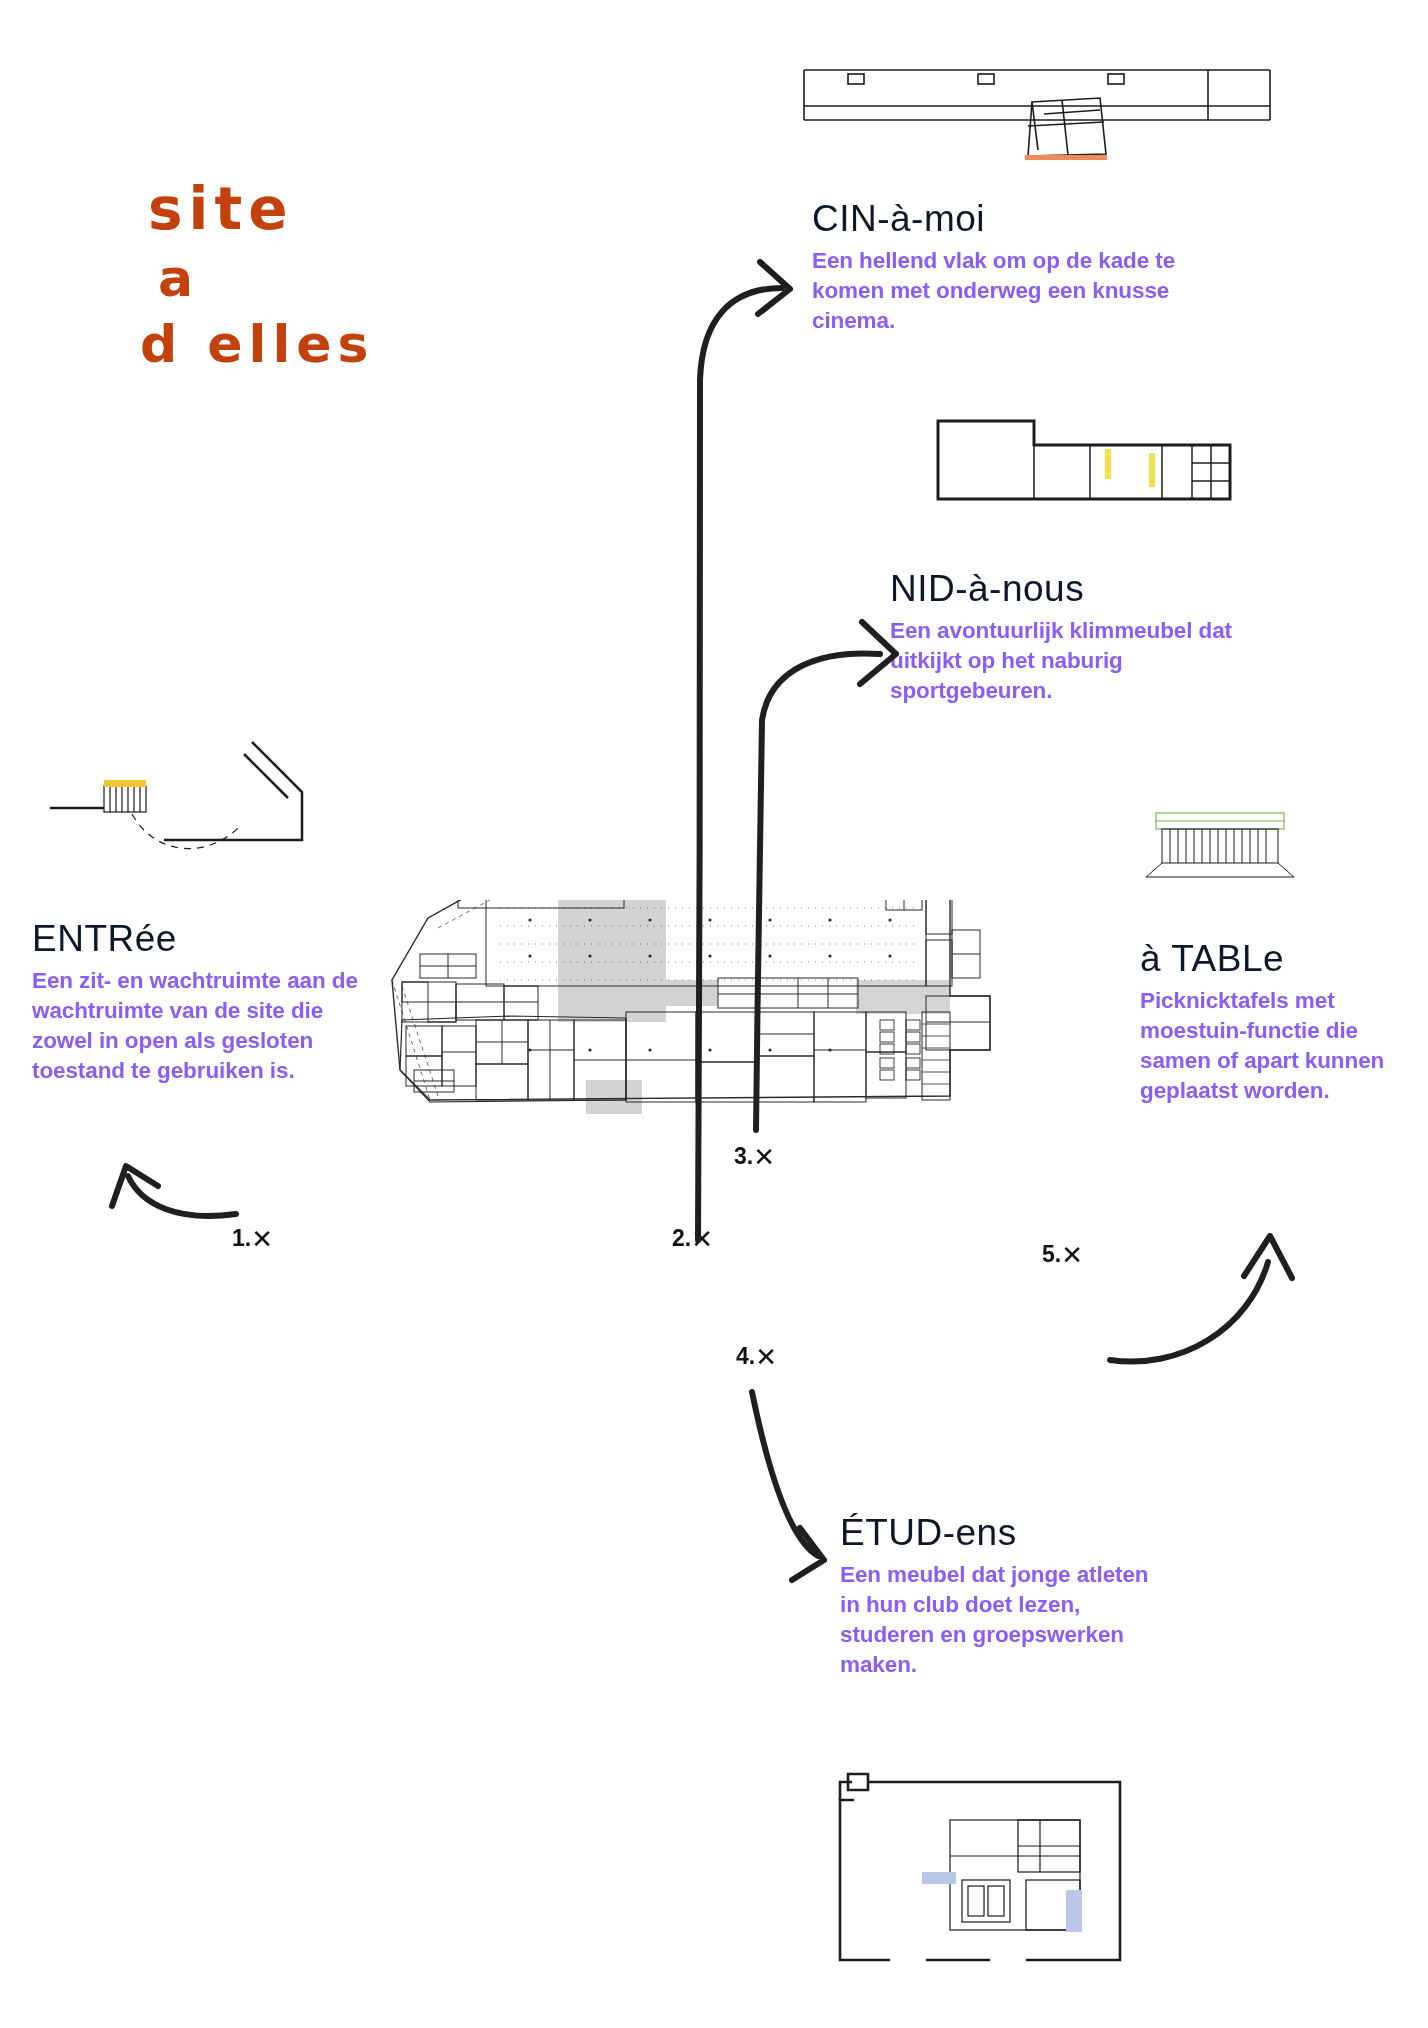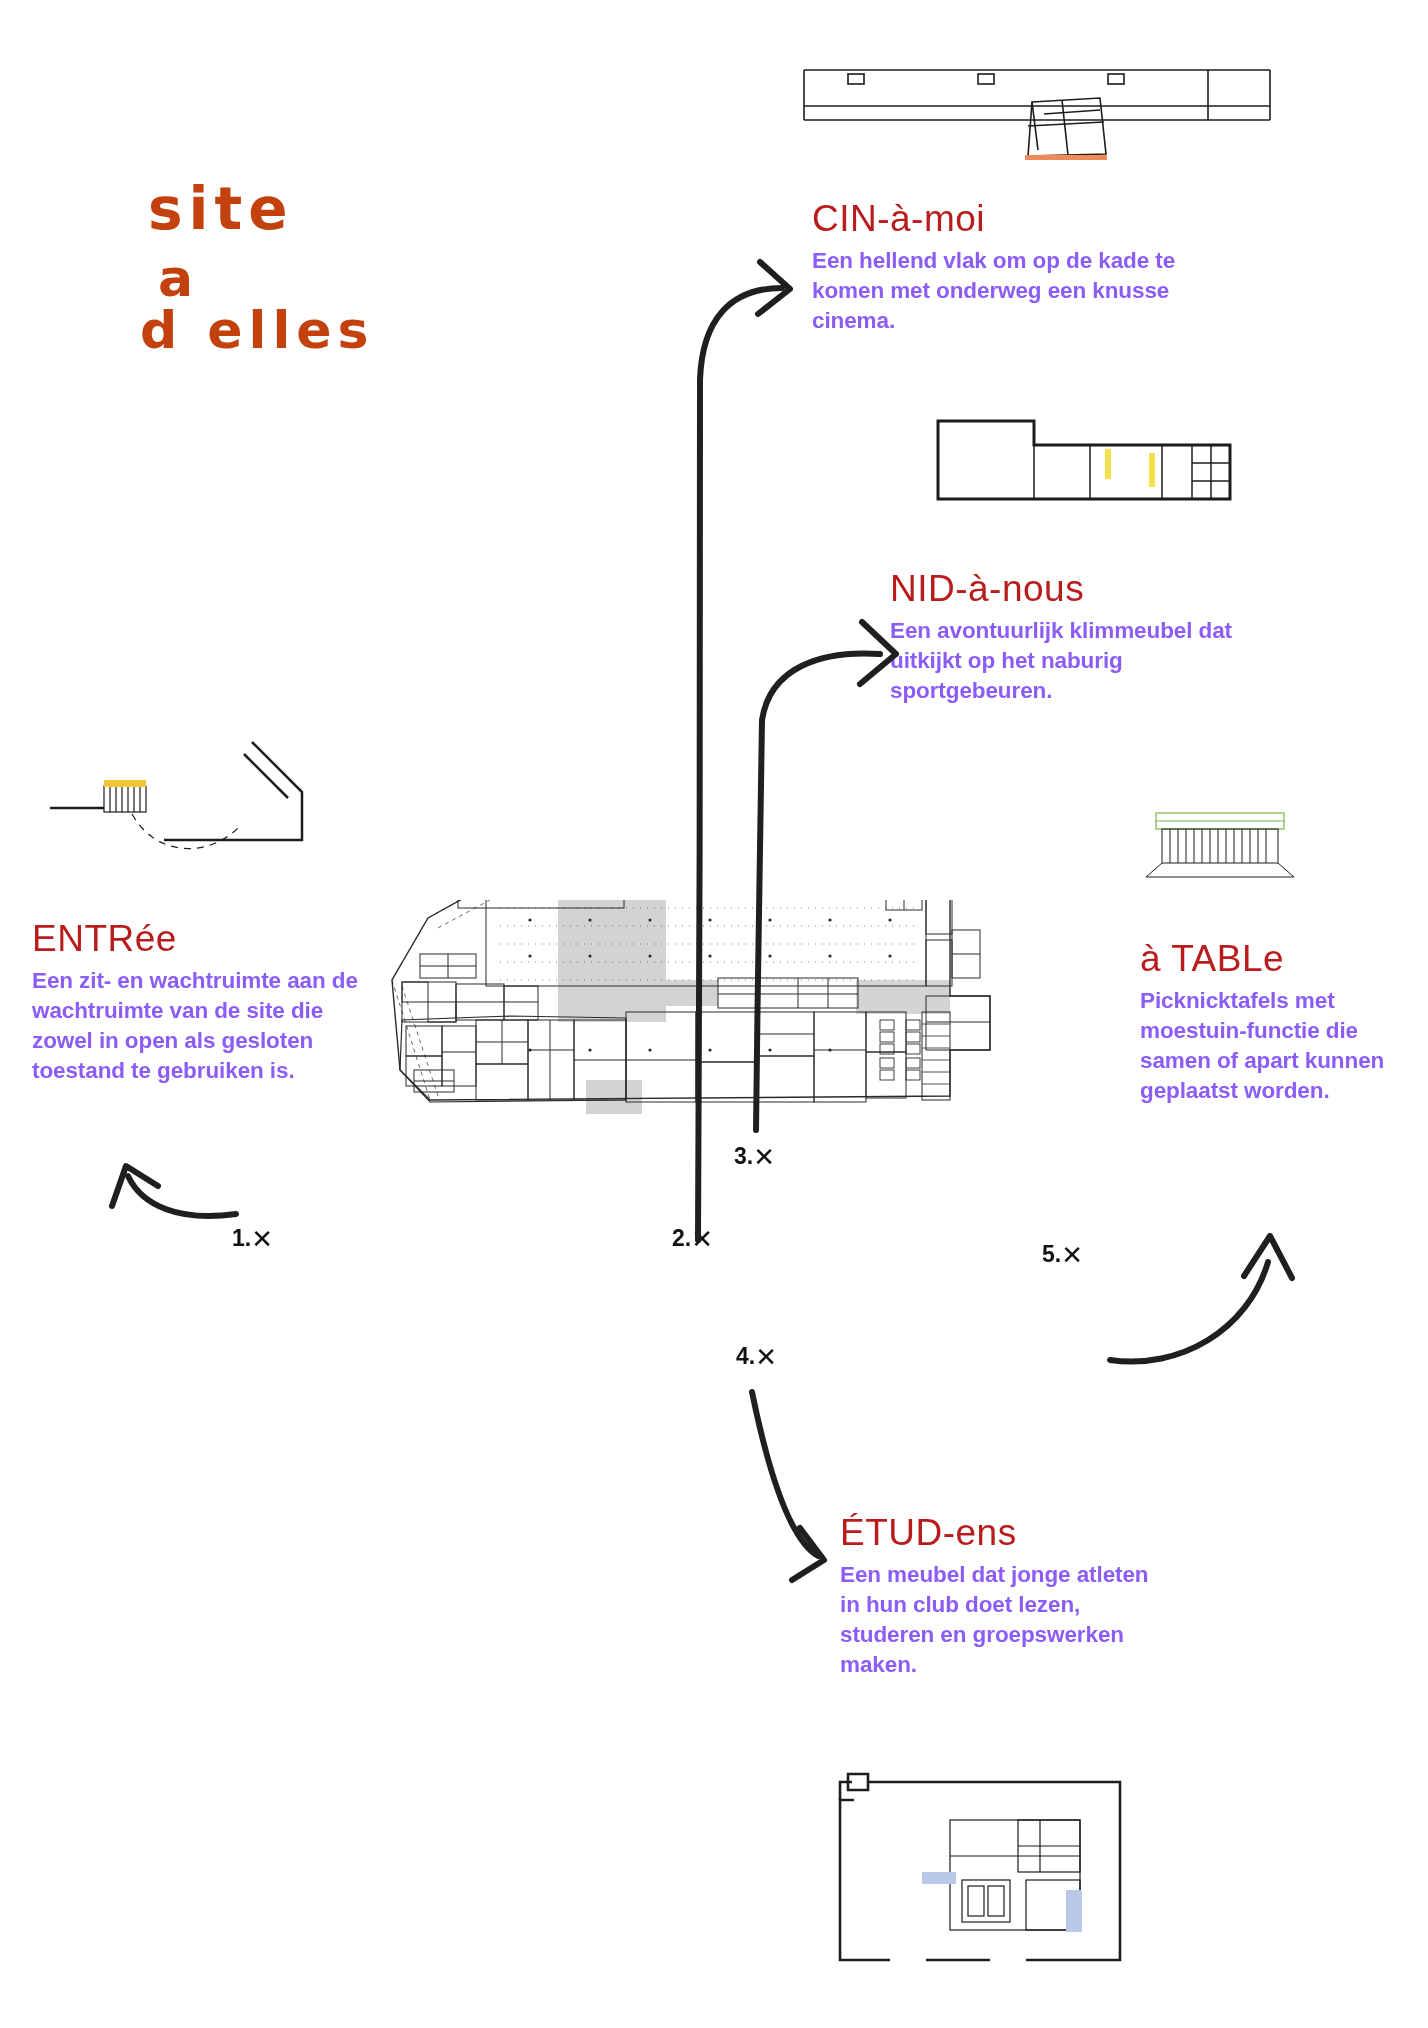--- a/index.html
+++ b/index.html
@@ -29,30 +29,30 @@
   .title-line {
     font-family: "DejaVu Sans", sans-serif;
     font-weight: bold;
     letter-spacing: 6px;
     color: #c2410c;
     line-height: 1;
     text-transform: lowercase;
   }
   .title-line.l1 { font-size: 58px; margin-left: 8px; }
   .title-line.l2 { font-size: 52px; margin-left: 18px; margin-top: 14px; }
-  .title-line.l3 { font-size: 52px; margin-left: 0px; }
+  .title-line.l3 { font-size: 52px; margin-left: 0px; margin-top: 14px; }
 
   
   .callout { position: absolute; }
   .callout h2 {
     margin: 0 0 6px 0;
     font-weight: 400;
     font-size: 37px;
     letter-spacing: 0.5px;
-    color: #b91c1c;
+    color: #0f172a;
     font-family: "Liberation Sans", sans-serif;
   }
   .callout p {
     margin: 0;
     font-size: 22.5px;
     line-height: 1.33;
     font-weight: bold;
     color: #8b5cf6;
     letter-spacing: -0.1px;
   }

